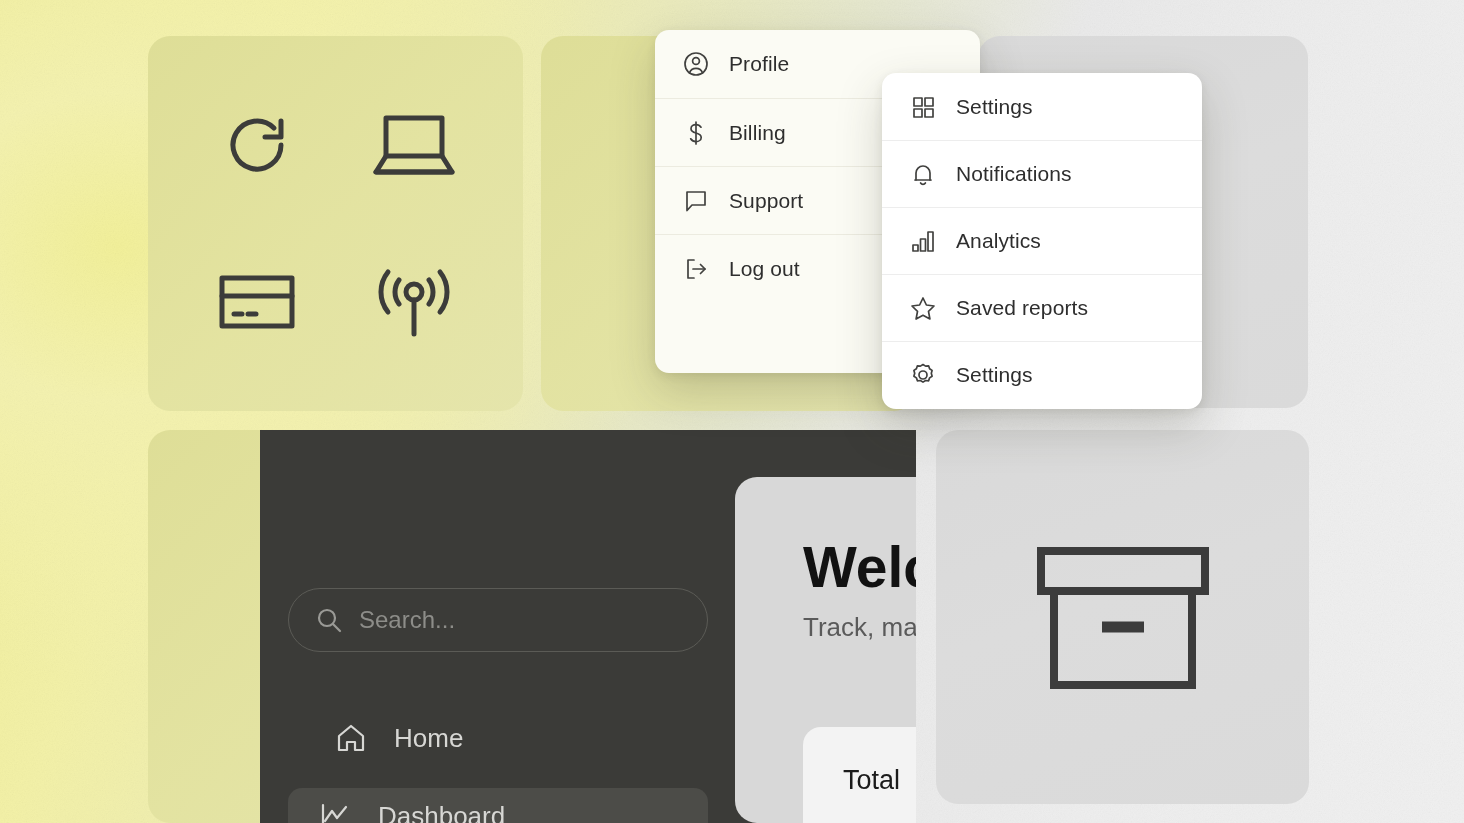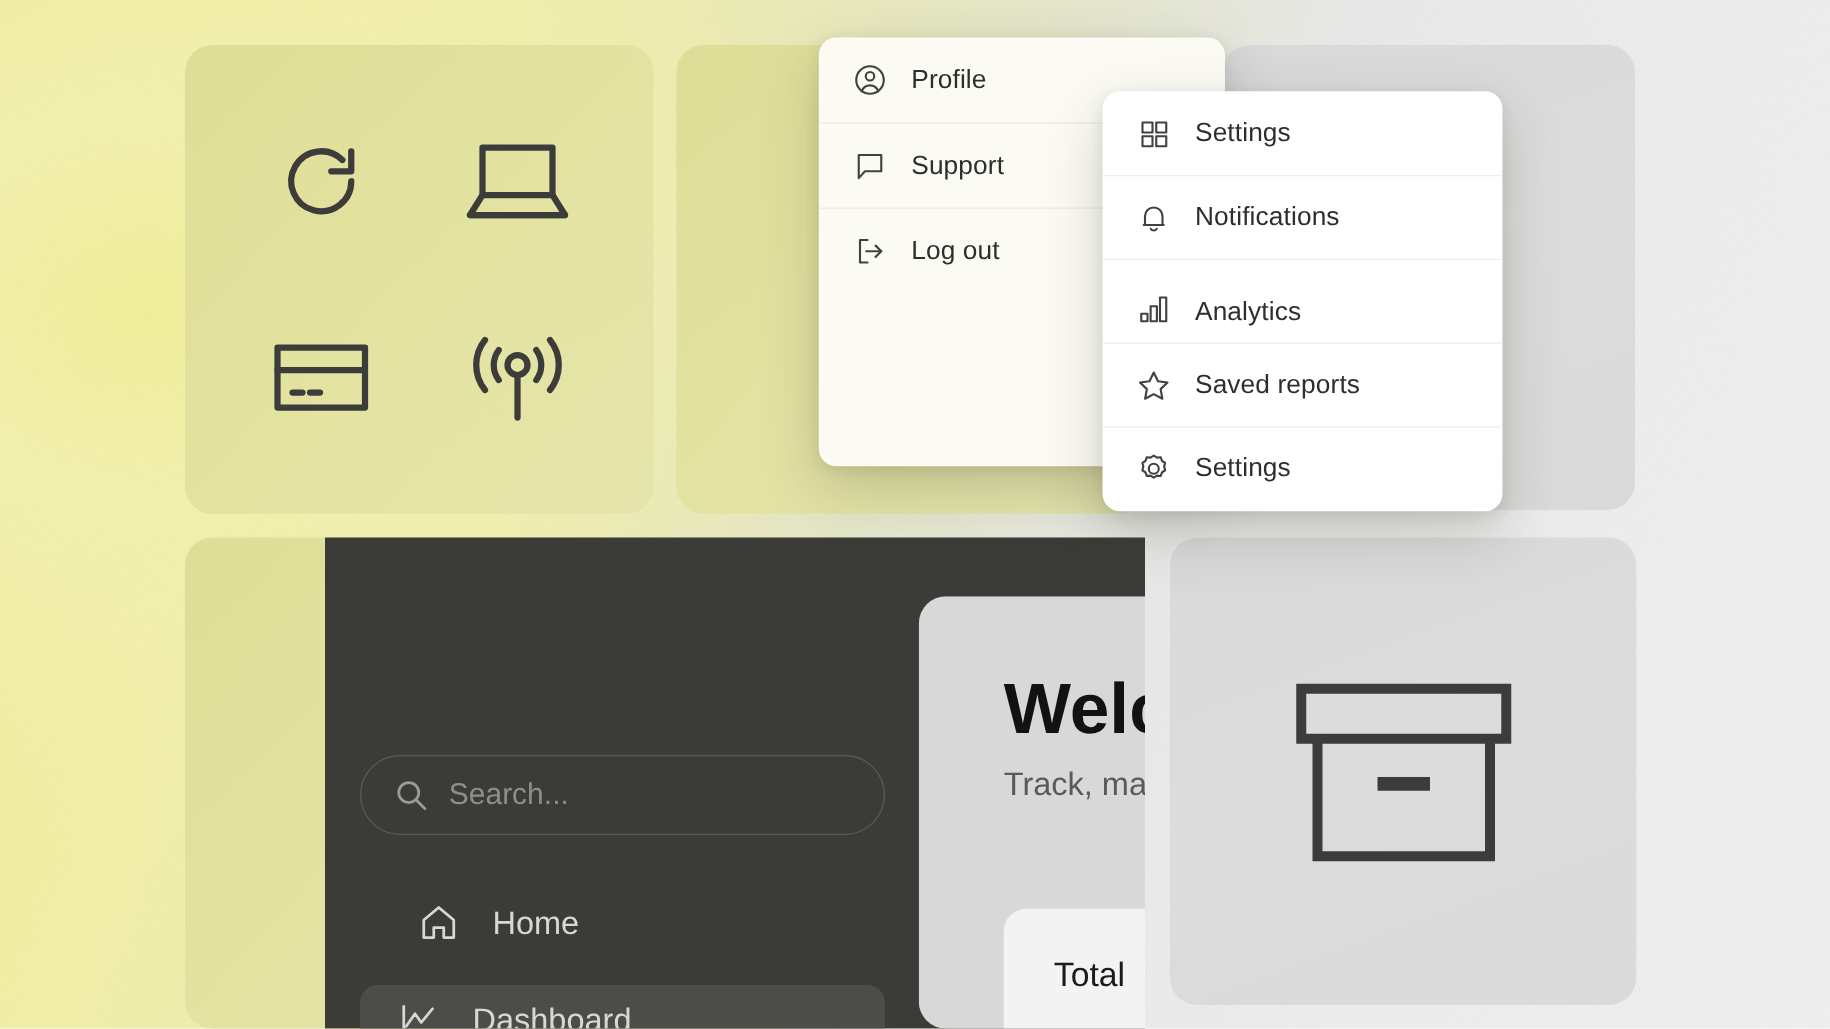--- a/index.html
+++ b/index.html
@@ -184,21 +184,21 @@
   <div style="position:absolute; left:1036px; top:530px; width:174px; height:174px; display:flex; align-items:center; justify-content:center;">
     <svg width="174" height="160" viewBox="0 0 174 160">
       <rect x="5" y="14" width="164" height="40" fill="none" stroke="#3c3c3c" stroke-width="8"></rect>
       <path d="M18 54 V148 H156 V54" fill="none" stroke="#3c3c3c" stroke-width="8"></path>
       <path d="M66 90 H108" fill="none" stroke="#3c3c3c" stroke-width="11"></path>
     </svg>
   </div>
 
   <div id="dark-panel" style="left:260px; top:430px; width:656px; height:393px;">
 
-    <div id="search-box" style="left:28px; top:174px; width:420px; height:64px;">
+    <div id="search-box" style="left:28px; top:158px; width:420px; height:64px;">
       <svg width="28" height="28" viewBox="0 0 28 28">
         <circle cx="12" cy="12" r="8" fill="none" stroke="#9a9a96" stroke-width="2.2"></circle>
         <path d="M18 18 L25 25" fill="none" stroke="#9a9a96" stroke-width="2.2" stroke-linecap="round"></path>
       </svg>
       <span class="ph">Search...</span>
     </div>
 
     <div class="nav-item" style="left:44px; top:280px; width:420px; height:56px;">
       <svg width="34" height="34" viewBox="0 0 34 34">
         <path d="M5 15 L17 5 L29 15 V29 H21 V21 H13 V29 H5 Z" fill="none" stroke="#d7d7d4" stroke-width="2.2" stroke-linejoin="round"></path>
@@ -230,20 +230,27 @@
     <div class="menu-item">
       <svg class="menu-ico" viewBox="0 0 30 30">
         <circle class="s" cx="15" cy="15" r="11"></circle>
         <circle class="s" cx="15" cy="12" r="3.4"></circle>
         <path class="s" d="M8.4 24a7 7 0 0 1 13.2 0"></path>
       </svg>
       <span class="m-label">Profile</span>
     </div>
 
 
+    <div class="menu-item">
+      <svg class="menu-ico" viewBox="0 0 30 30">
+        <path class="s" d="M15 4 V26"></path>
+        <path class="s" d="M20 9.2c-1.2-1.8-3-2.6-5-2.6-2.8 0-5 1.7-5 4.1s2 3.5 5 4.3 5.2 1.9 5.2 4.4-2.4 4.2-5.2 4.2c-2.2 0-4.1-.9-5.3-2.8"></path>
+      </svg>
+      <span class="m-label">Billing</span>
+    </div>
 
     <div class="menu-item">
       <svg class="menu-ico" viewBox="0 0 30 30">
         <path class="s" d="M6 6 H24 V19 H11 L6 24.5 Z"></path>
       </svg>
       <span class="m-label">Support</span>
     </div>
 
     <div class="menu-item">
       <svg class="menu-ico" viewBox="0 0 30 30">
@@ -269,21 +276,21 @@
 
     <div class="menu-item" style="height:67px;">
       <svg class="menu-ico" viewBox="0 0 30 30">
         <path class="s" d="M8 21V14a7 7 0 0 1 14 0v7"></path>
         <path class="s" d="M7 21 H23"></path>
         <path class="s" d="M12.6 24a2.8 2.8 0 0 0 4.8 0"></path>
       </svg>
       <span class="m-label">Notifications</span>
     </div>
 
-    <div class="menu-item" style="height:67px;align-items:flex-end;">
+    <div class="menu-item" style="height:67px;">
       <svg class="menu-ico" viewBox="0 0 30 30">
         <rect class="s" x="5" y="19" width="5" height="6"></rect>
         <rect class="s" x="12.5" y="13" width="5" height="12"></rect>
         <rect class="s" x="20" y="6" width="5" height="19"></rect>
       </svg>
       <span class="m-label">Analytics</span>
     </div>
 
     <div class="menu-item" style="height:67px;">
       <svg class="menu-ico" viewBox="0 0 30 30">

